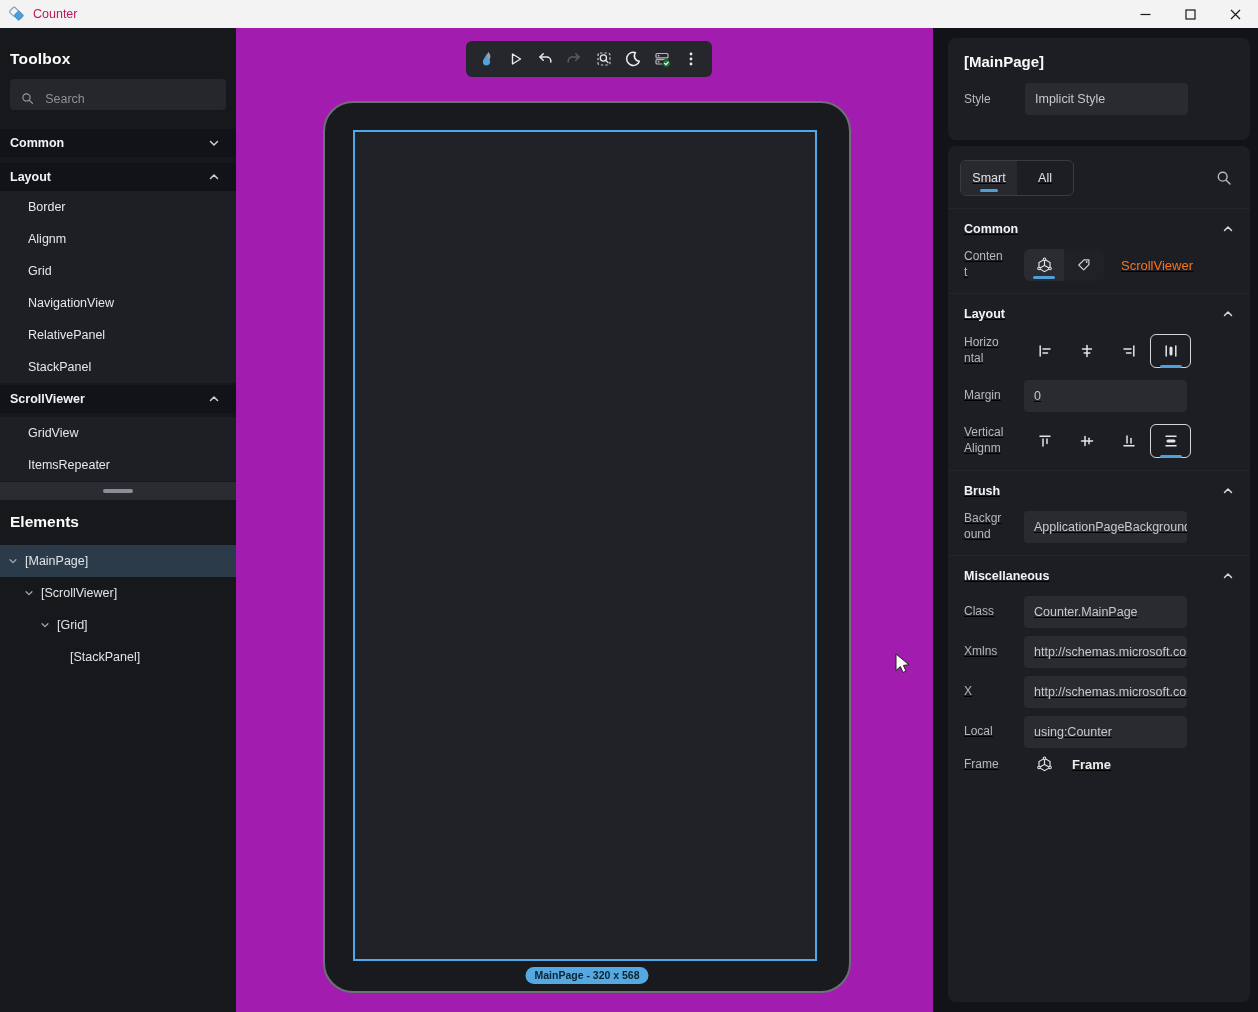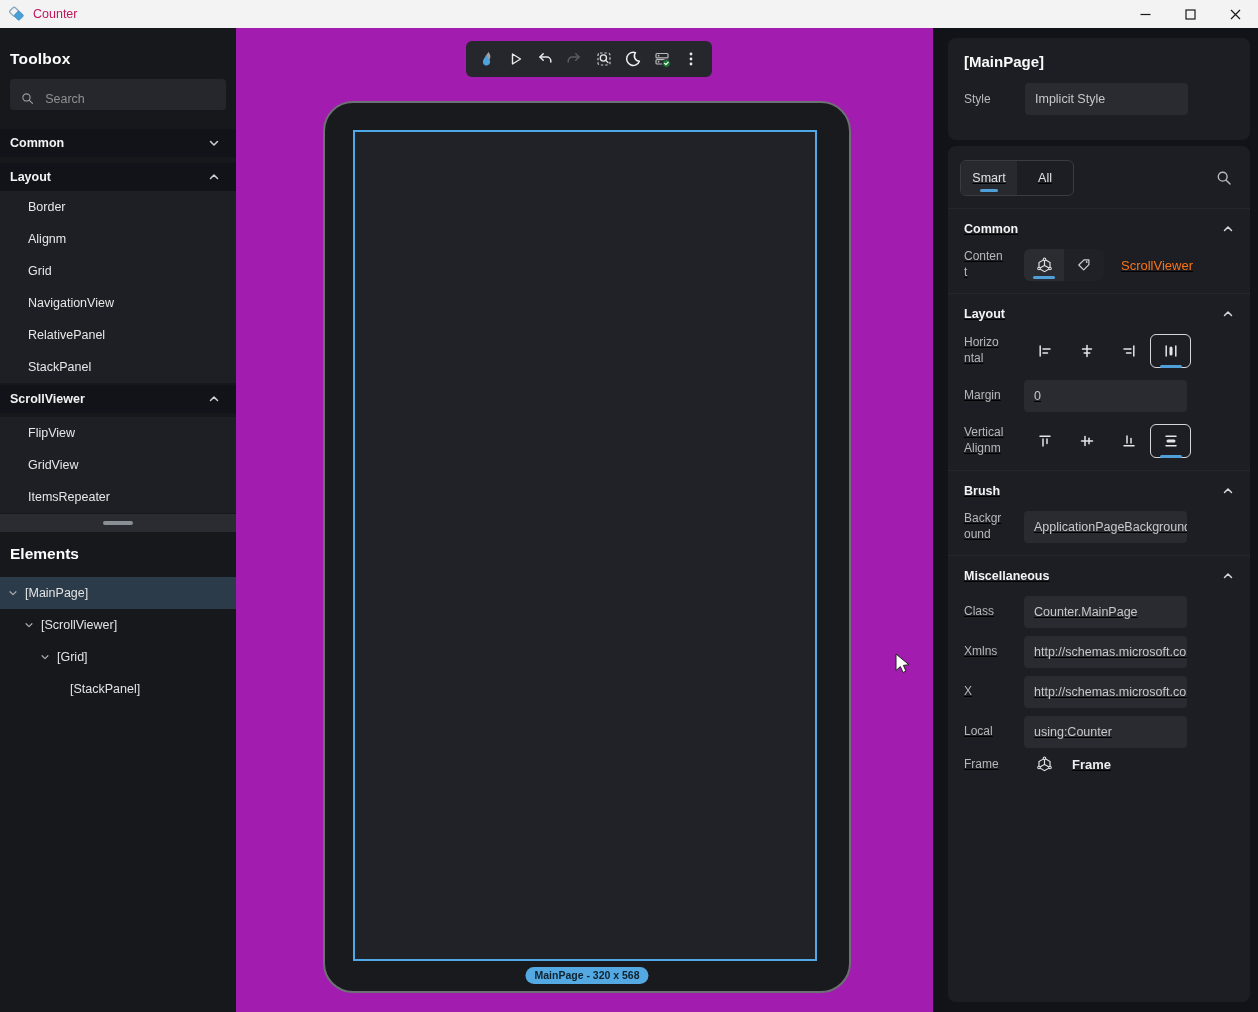--- a/index.html
+++ b/index.html
@@ -150,21 +150,20 @@
       <div class="tb-item">StackPanel</div>
     </div>
 
     <div class="sec-header" style="margin-top:2px">
       <span>ScrollViewer</span>
       <svg width="12" height="12" viewBox="0 0 12 12">
         <path d="M2.5 7.5 L6 4 L9.5 7.5" fill="none" stroke="#cfd0d3" stroke-width="1.5" stroke-linecap="round" stroke-linejoin="round"></path>
       </svg>
     </div>
     <div class="sec-items" style="margin-top:4px">
-      <div class="tb-item">FlipView</div>
       <div class="tb-item">GridView</div>
       <div class="tb-item">ItemsRepeater</div>
     </div>
 
     <div class="divider">
       <div class="divider-handle"></div>
     </div>
 
     <div class="elements-title">Elements</div>
     <div class="tree">

